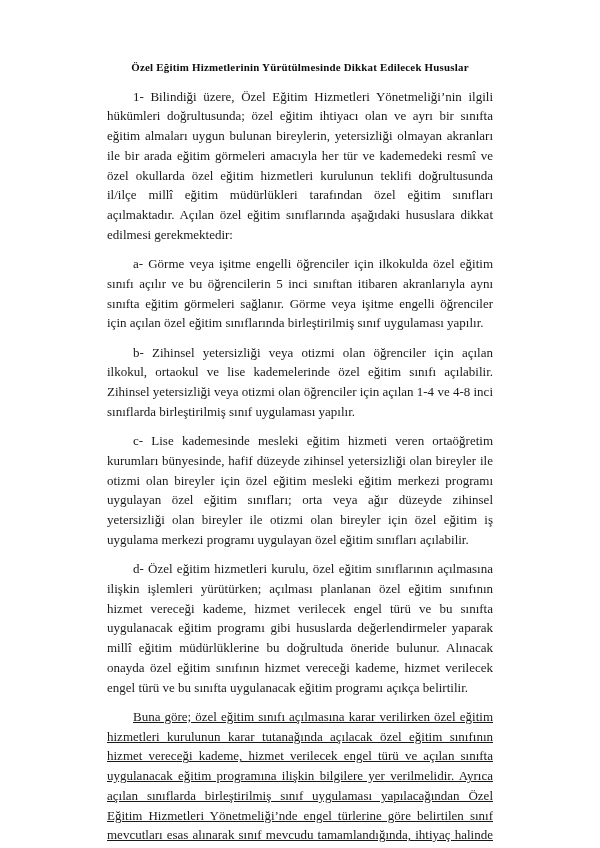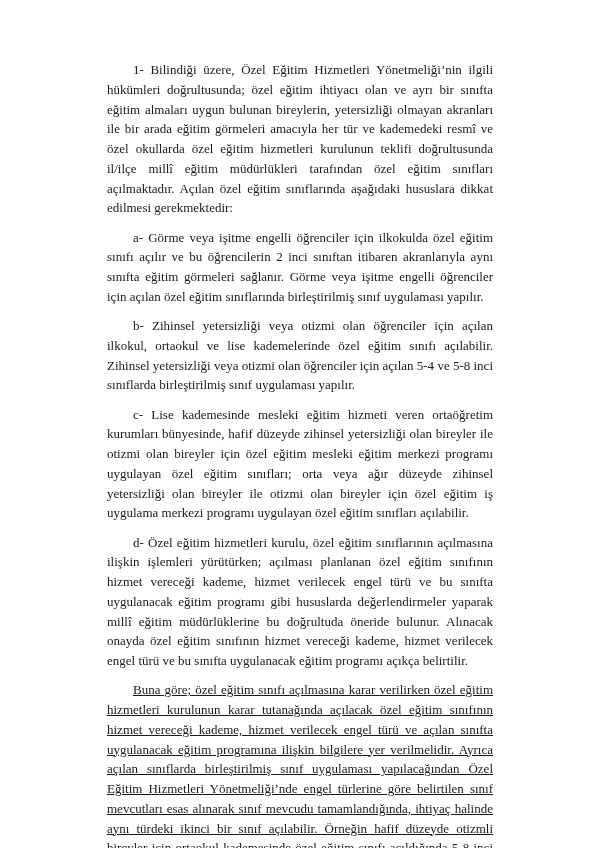--- a/index.html
+++ b/index.html
@@ -65,26 +65,27 @@
     filter: contrast(1.02);
   }
 </style>
 </head>
 <body>
 
 <div id="page">
   <div id="sheet">
     <div id="content">
 
+      <h1 class="doc-title">Özel Eğitim Hizmetlerinin Yürütülmesinde Dikkat Edilecek Hususlar</h1>
 
       <p class="para">1- Bilindiği üzere, Özel Eğitim Hizmetleri Yönetmeliği’nin ilgili hükümleri doğrultusunda; özel eğitim ihtiyacı olan ve ayrı bir sınıfta eğitim almaları uygun bulunan bireylerin, yetersizliği olmayan akranları ile bir arada eğitim görmeleri amacıyla her tür ve kademedeki resmî ve özel okullarda özel eğitim hizmetleri kurulunun teklifi doğrultusunda il/ilçe millî eğitim müdürlükleri tarafından özel eğitim sınıfları açılmaktadır. Açılan özel eğitim sınıflarında aşağıdaki hususlara dikkat edilmesi gerekmektedir:</p>
 
-      <p class="para">a- Görme veya işitme engelli öğrenciler için ilkokulda özel eğitim sınıfı açılır ve bu öğrencilerin 2 inci sınıftan itibaren akranlarıyla aynı sınıfta eğitim görmeleri sağlanır. Görme veya işitme engelli öğrenciler için açılan özel eğitim sınıflarında birleştirilmiş sınıf uygulaması yapılır.</p>
+      <p class="para">a- Görme veya işitme engelli öğrenciler için ilkokulda özel eğitim sınıfı açılır ve bu öğrencilerin 5 inci sınıftan itibaren akranlarıyla aynı sınıfta eğitim görmeleri sağlanır. Görme veya işitme engelli öğrenciler için açılan özel eğitim sınıflarında birleştirilmiş sınıf uygulaması yapılır.</p>
 
-      <p class="para">b- Zihinsel yetersizliği veya otizmi olan öğrenciler için açılan ilkokul, ortaokul ve lise kademelerinde özel eğitim sınıfı açılabilir. Zihinsel yetersizliği veya otizmi olan öğrenciler için açılan 5-4 ve 5-8 inci sınıflarda birleştirilmiş sınıf uygulaması yapılır.</p>
+      <p class="para">b- Zihinsel yetersizliği veya otizmi olan öğrenciler için açılan ilkokul, ortaokul ve lise kademelerinde özel eğitim sınıfı açılabilir. Zihinsel yetersizliği veya otizmi olan öğrenciler için açılan 1-4 ve 4-8 inci sınıflarda birleştirilmiş sınıf uygulaması yapılır.</p>
 
       <p class="para">c- Lise kademesinde mesleki eğitim hizmeti veren ortaöğretim kurumları bünyesinde, hafif düzeyde zihinsel yetersizliği olan bireyler ile otizmi olan bireyler için özel eğitim mesleki eğitim merkezi programı uygulayan özel eğitim sınıfları; orta veya ağır düzeyde zihinsel yetersizliği olan bireyler ile otizmi olan bireyler için özel eğitim iş uygulama merkezi programı uygulayan özel eğitim sınıfları açılabilir.</p>
 
       <p class="para">d- Özel eğitim hizmetleri kurulu, özel eğitim sınıflarının açılmasına ilişkin işlemleri yürütürken; açılması planlanan özel eğitim sınıfının hizmet vereceği kademe, hizmet verilecek engel türü ve bu sınıfta uygulanacak eğitim programı gibi hususlarda değerlendirmeler yaparak millî eğitim müdürlüklerine bu doğrultuda öneride bulunur. Alınacak onayda özel eğitim sınıfının hizmet vereceği kademe, hizmet verilecek engel türü ve bu sınıfta uygulanacak eğitim programı açıkça belirtilir.</p>
 
       <p class="para">Buna göre; özel eğitim sınıfı açılmasına karar verilirken özel eğitim hizmetleri kurulunun karar tutanağında açılacak özel eğitim sınıfının hizmet vereceği kademe, hizmet verilecek engel türü ve açılan sınıfta uygulanacak eğitim programına ilişkin bilgilere yer verilmelidir. Ayrıca açılan sınıflarda birleştirilmiş sınıf uygulaması yapılacağından Özel Eğitim Hizmetleri Yönetmeliği’nde engel türlerine göre belirtilen sınıf mevcutları esas alınarak sınıf mevcudu tamamlandığında, ihtiyaç halinde aynı türdeki ikinci bir sınıf açılabilir. Örneğin hafif düzeyde otizmli bireyler için ortaokul kademesinde özel eğitim sınıfı açıldığında 5-8 inci sınıf düzeyindeki hafif düzeyde otizmli bireyler bu sınıfta eğitim görürler. Ancak açılan bu sınıfın mevcudu 4 olduğunda ve yeni bir öğrenci yerleştirileceğinde yeni bir sınıf açılması için karar verilir. Diğer bir ifadeyle, 6 ncı sınıf için ayrı 7 nci sınıf için ayrı bir sınıf gibi her bir sınıf düzeyi için ayrı şubeler açılmaz, birleştirilmiş sınıf uygulaması yapılır. Engel türüne göre belirlenen sınıf mevcudu üst sınıra ulaştığında ikinci bir şube açılabilir. Diğer taraftan bir okulda farklı engel türlerine göre farklı sınıflar açılabilir. Örneğin ilkokul düzeyinde görme engelli öğrenciler için bir şube, zihinsel yetersizliği olan öğrenciler için ayrı bir şube açılır.</p>
 
     </div>
   </div>
 </div>

